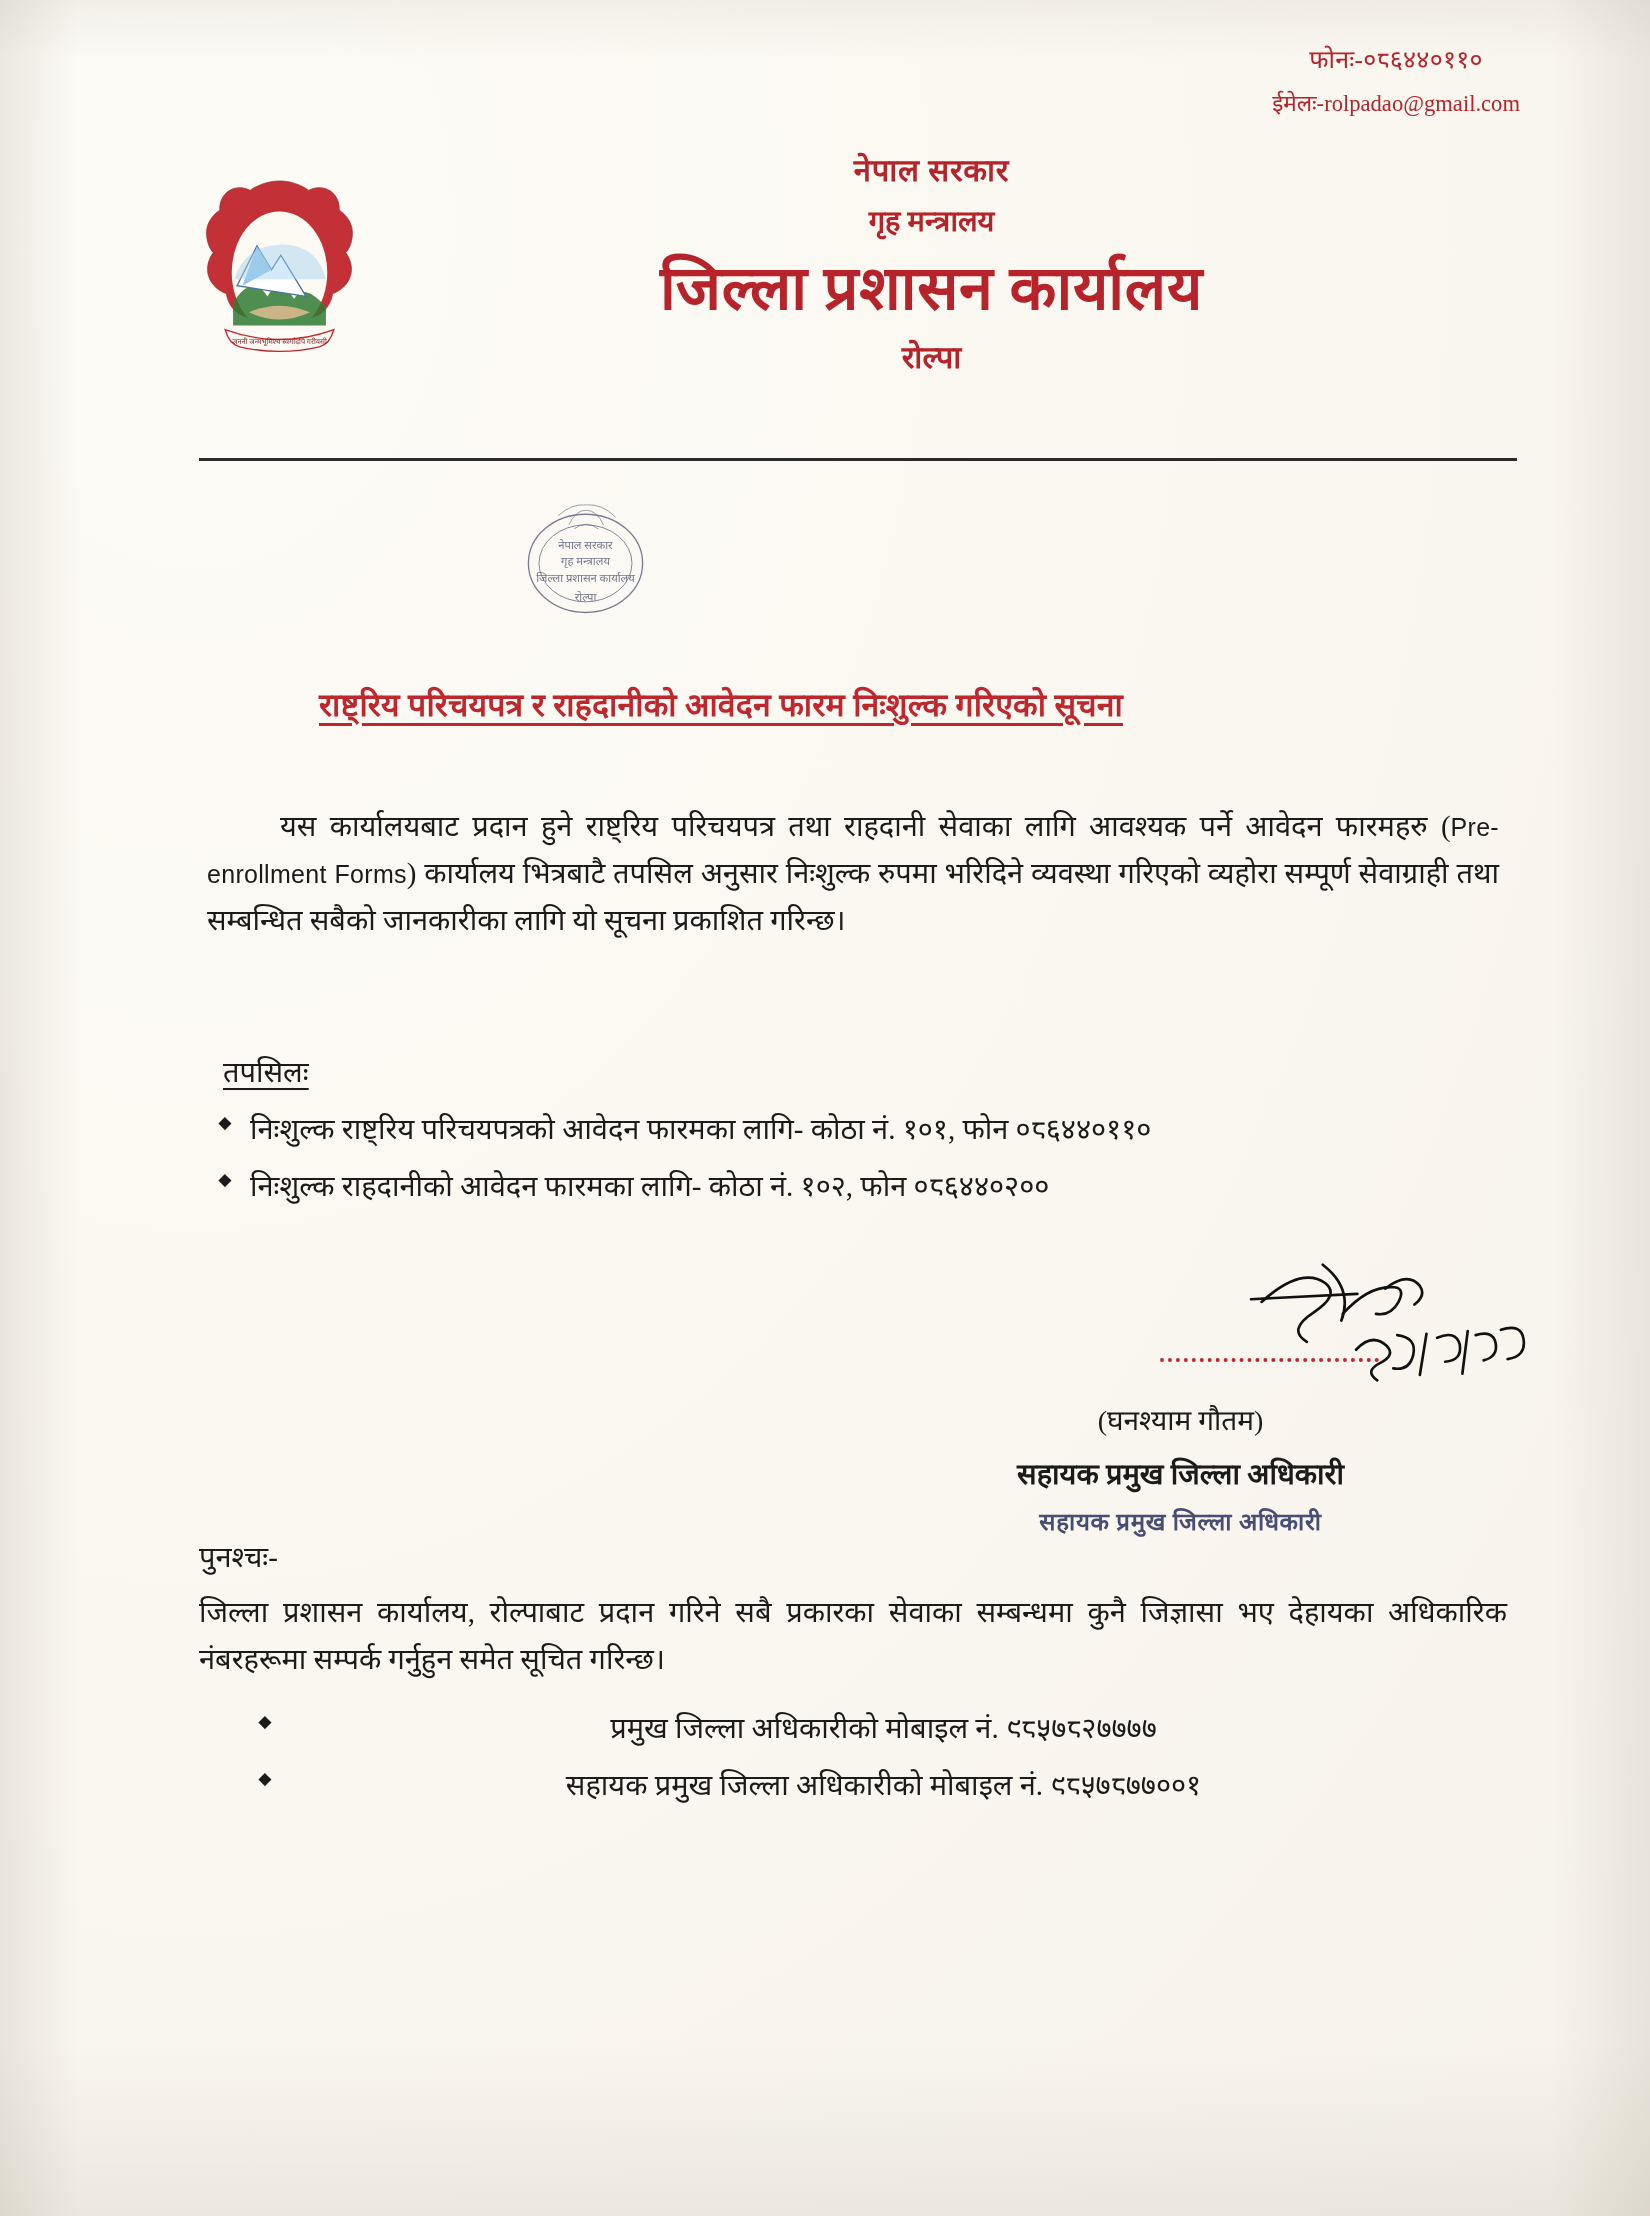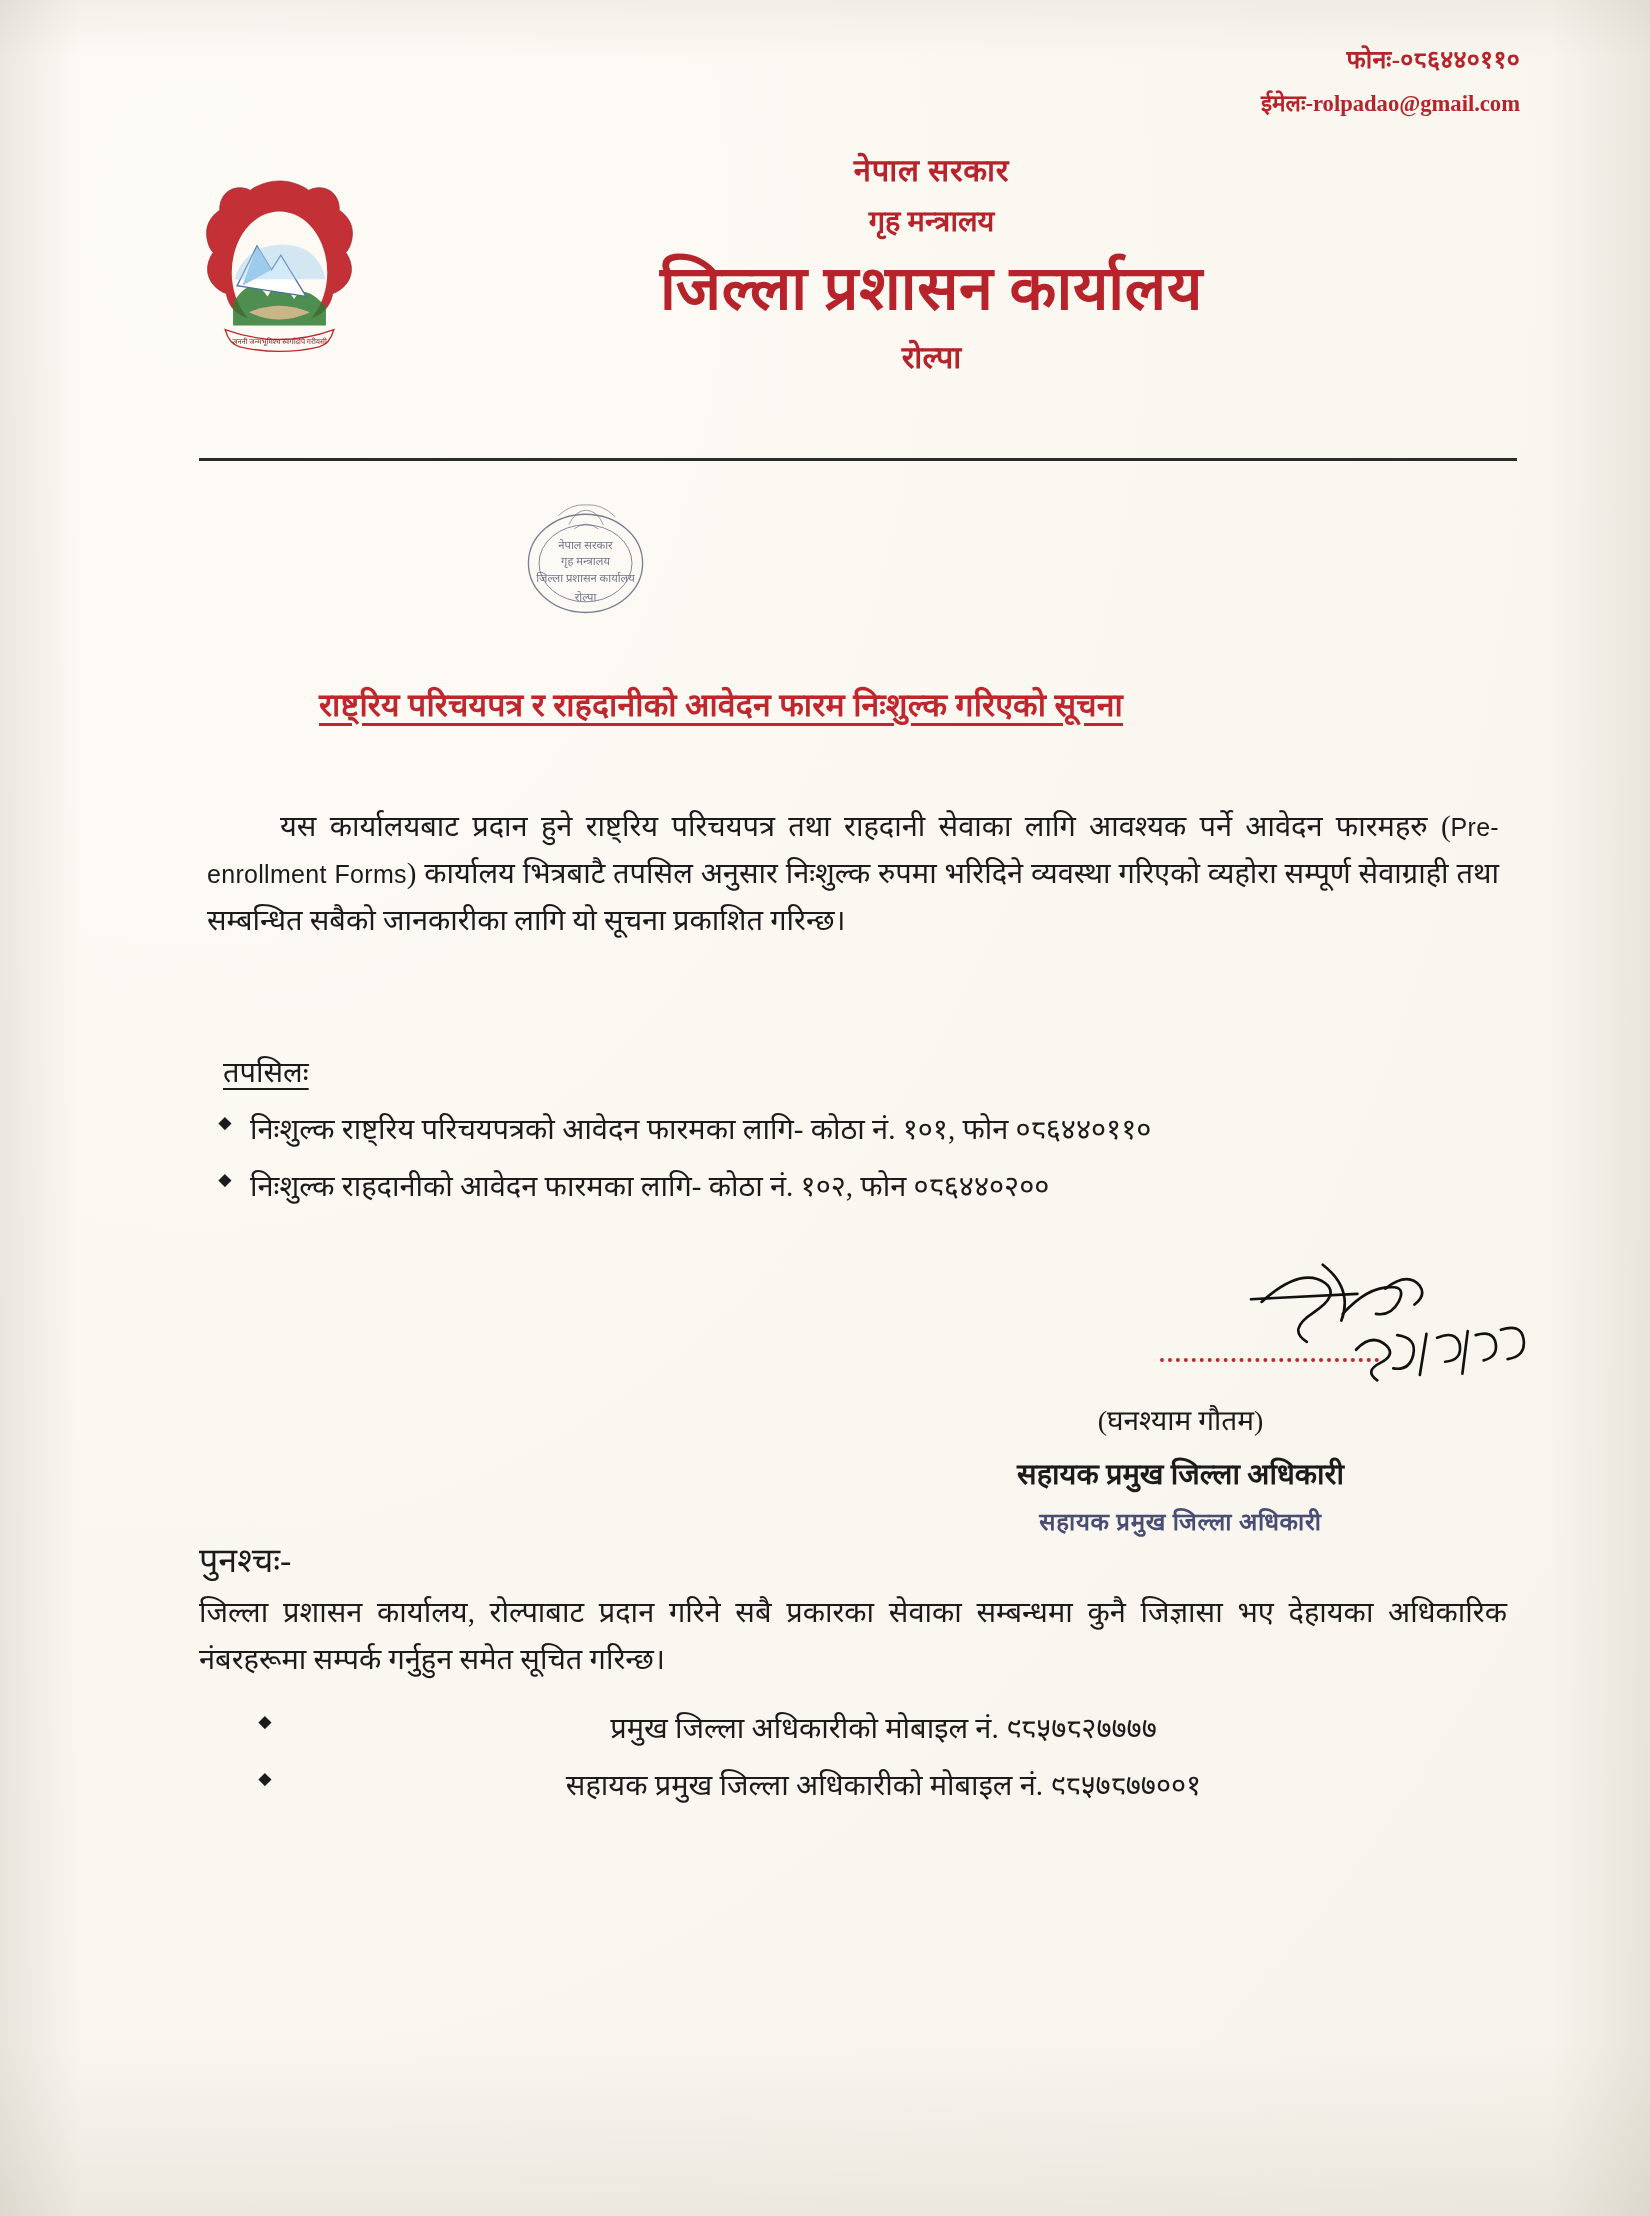--- a/index.html
+++ b/index.html
@@ -44,23 +44,23 @@
     left: 0; right: 0; top: 0; height: 60px;
     background: linear-gradient(to bottom, rgba(120,110,90,0.08), rgba(120,110,90,0.0));
     pointer-events: none;
   }
 
   
   .contact {
     position: absolute;
     right: 130px;
     top: 41px;
-    text-align: right;
+    text-align: center;
     color: #b6232a;
-    font-weight: bold;
+    font-weight: normal;
   }
   .contact .phone {
     font-size: 25px;
     letter-spacing: 0.3px;
     font-family: "Liberation Serif", serif;
   }
   .contact .email {
     font-size: 22.6px;
     margin-top: 12px;
     font-family: "Liberation Serif", serif;
@@ -249,21 +249,21 @@
     color: #3a3f6b;
     letter-spacing: 0.7px;
     opacity: 0.92;
   }
 
   
   .label-punashcha {
     position: absolute;
     left: 199px;
     top: 1536px;
-    font-size: 34px;
+    font-size: 29px;
     color: #1b1b1b;
   }
   .ps-body {
     position: absolute;
     left: 199px;
     right: 143px;
     top: 1589px;
     font-size: 29px;
     line-height: 1.62;
     color: #1b1b1b;

